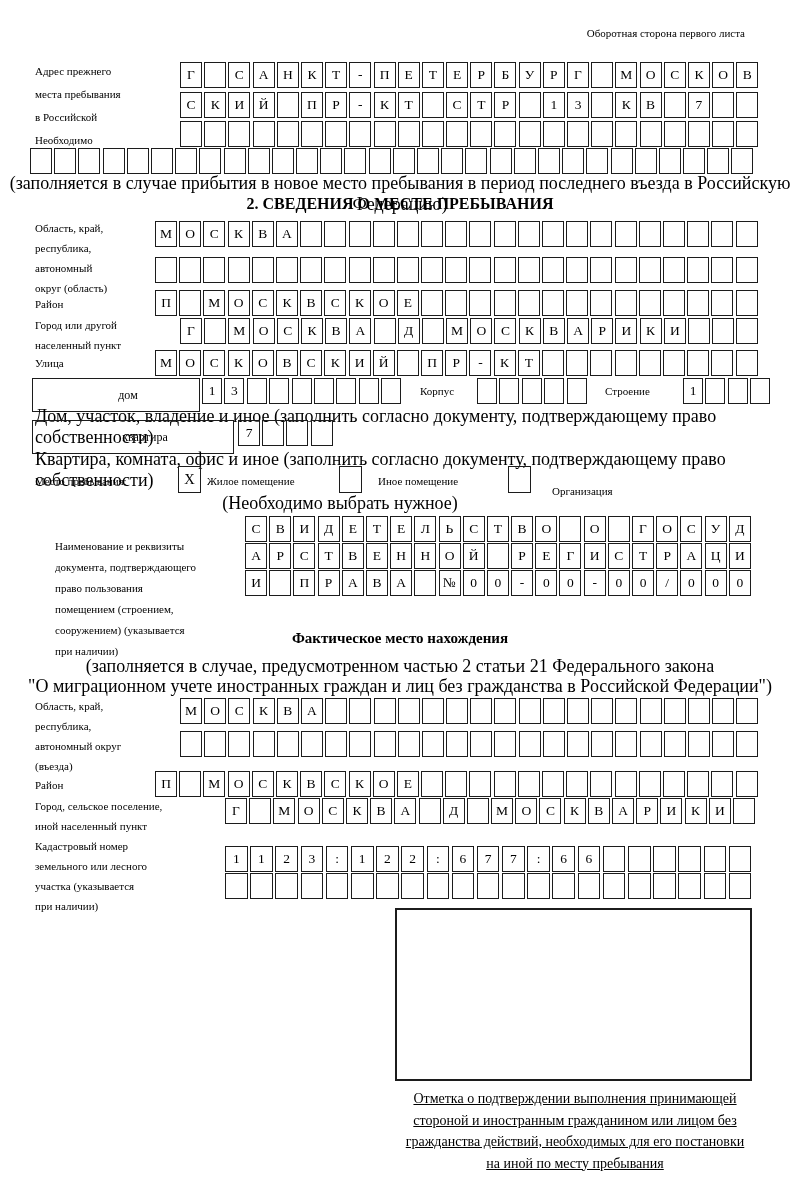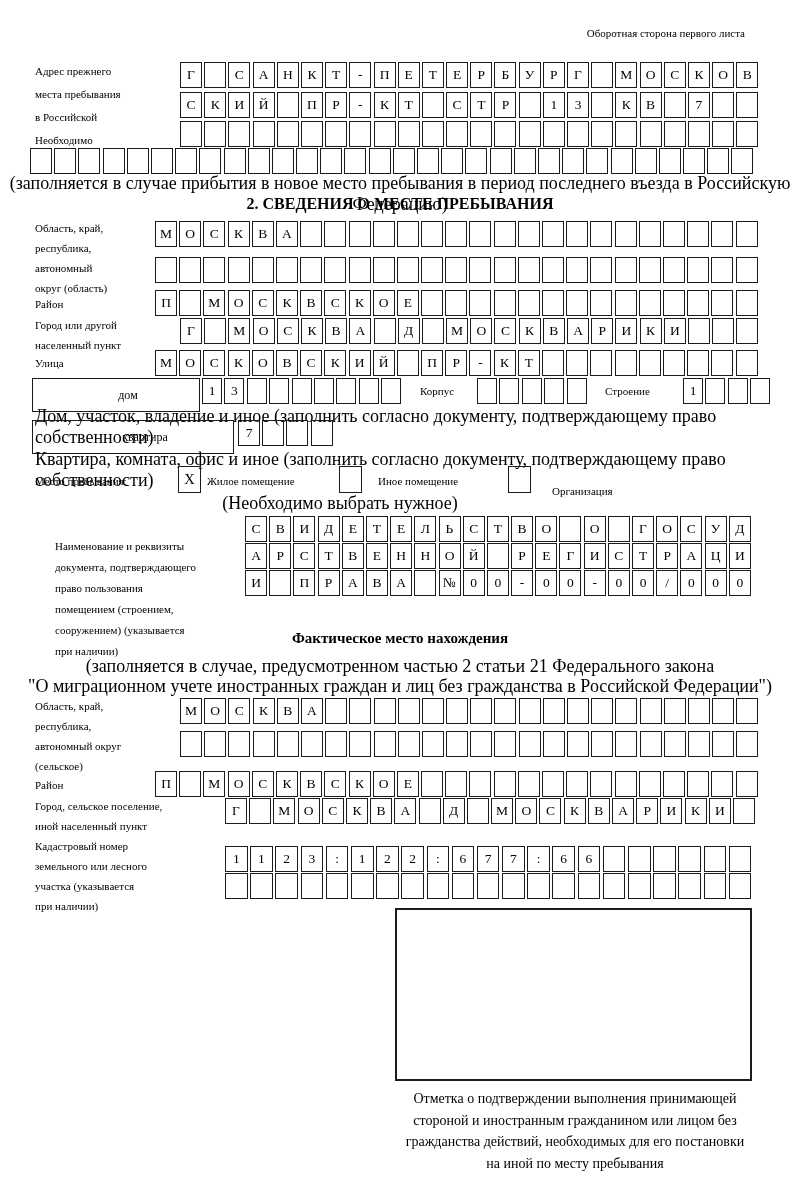--- a/index.html
+++ b/index.html
@@ -436,21 +436,21 @@
   </div>
 
 <div class="abs heading center" style="top:630px;font-size:15px;">Фактическое место нахождения</div>
 <div class="abs note center" style="top:656px;">(заполняется в случае, предусмотренном частью 2 статьи 21 Федерального закона</div>
 <div class="abs note center" style="top:676px;">"О миграционном учете иностранных граждан и лиц без гражданства в Российской Федерации")</div>
 
 <div class="abs lbl lh20" style="left:35px;top:696px;">
     <div>Область, край,</div>
     <div>республика,</div>
     <div>автономный округ</div>
-    <div>(сельское)</div>
+    <div>(въезда)</div>
   </div>
 <div class="abs cells" style="left:180px;top:698px;">
     <span class="cell">М</span>
     <span class="cell">О</span>
     <span class="cell">С</span>
     <span class="cell">К</span>
     <span class="cell">В</span>
     <span class="cell">А</span>
     <span class="cell"></span>
     <span class="cell"></span>
@@ -603,18 +603,18 @@
     <span class="cell"></span>
     <span class="cell"></span>
     <span class="cell"></span>
     <span class="cell"></span>
     <span class="cell"></span>
     <span class="cell"></span>
     <span class="cell"></span>
   </div>
 
 <div class="abs bigbox" style="left:395px;top:908px;width:357px;height:173px;"></div>
-<div class="abs cap" style="left:350px;top:1088px;width:450px;">
+<div class="abs cap" style="left:350px;top:1088px;width:450px;text-decoration:underline;">
     <div>Отметка о подтверждении выполнения принимающей</div>
     <div>стороной и иностранным гражданином или лицом без</div>
     <div>гражданства действий, необходимых для его постановки</div>
     <div>на иной по месту пребывания</div>
   </div>
 
 </body></html>

